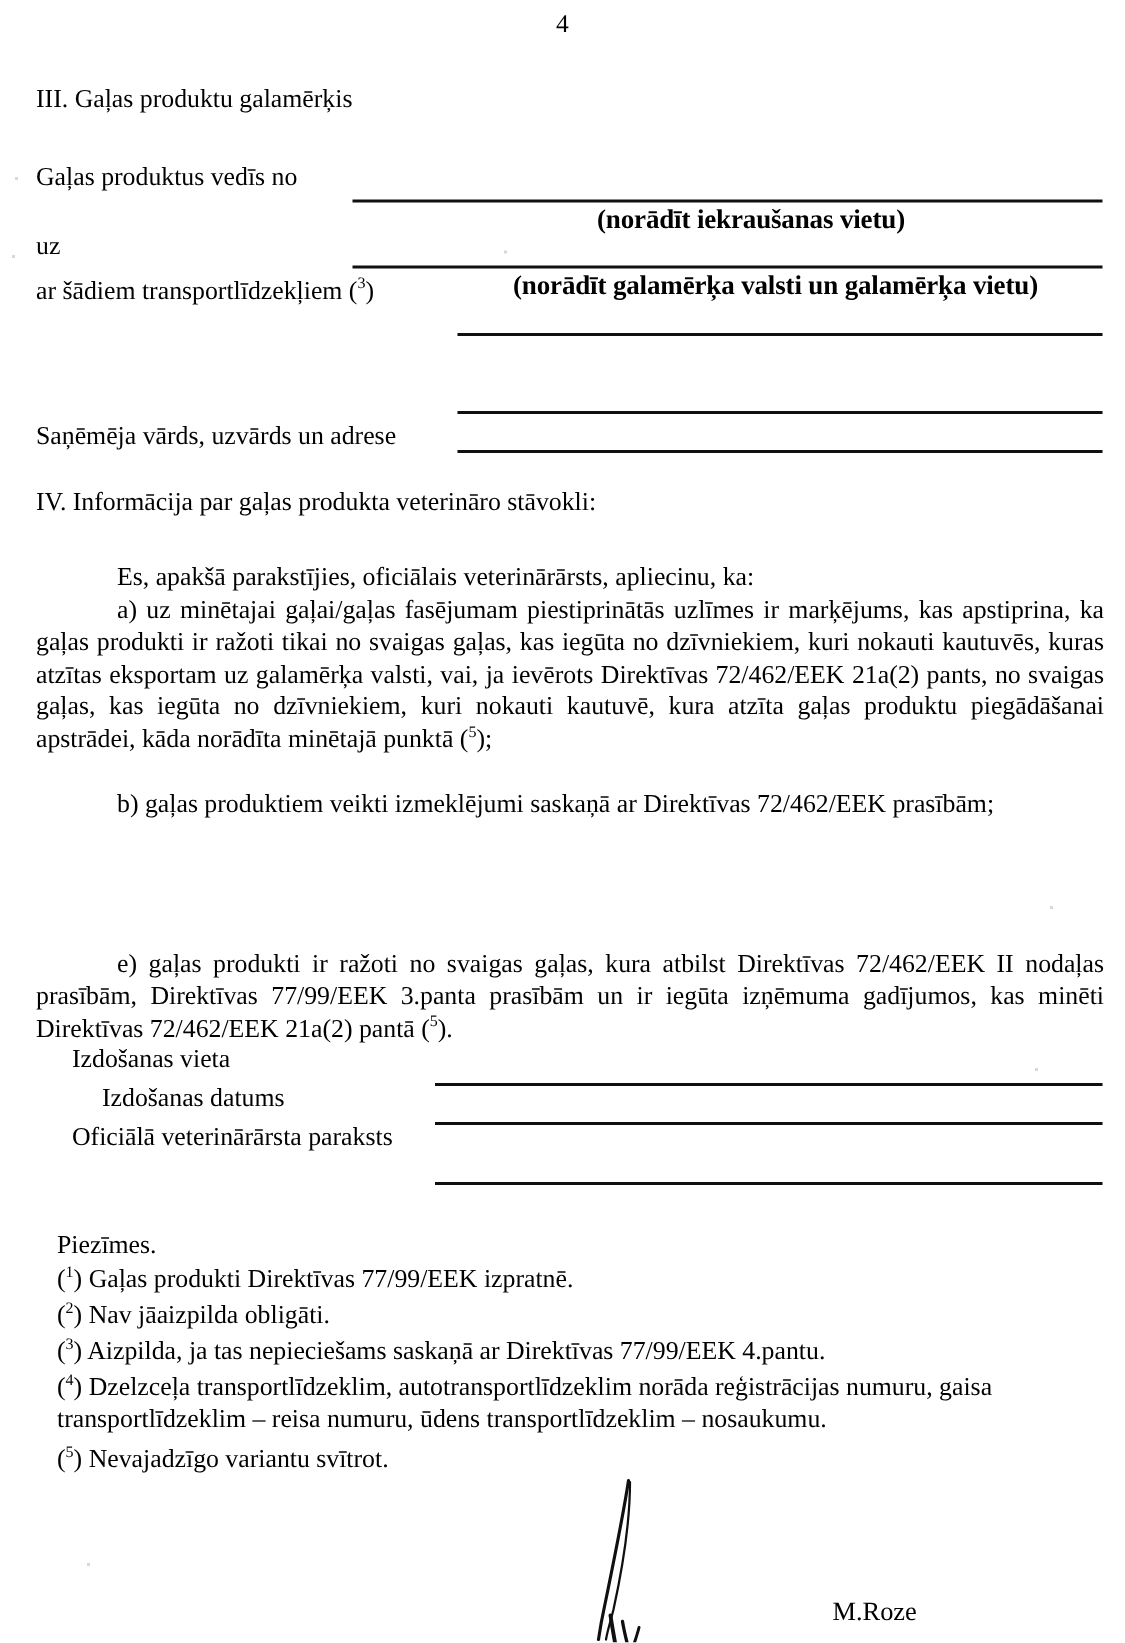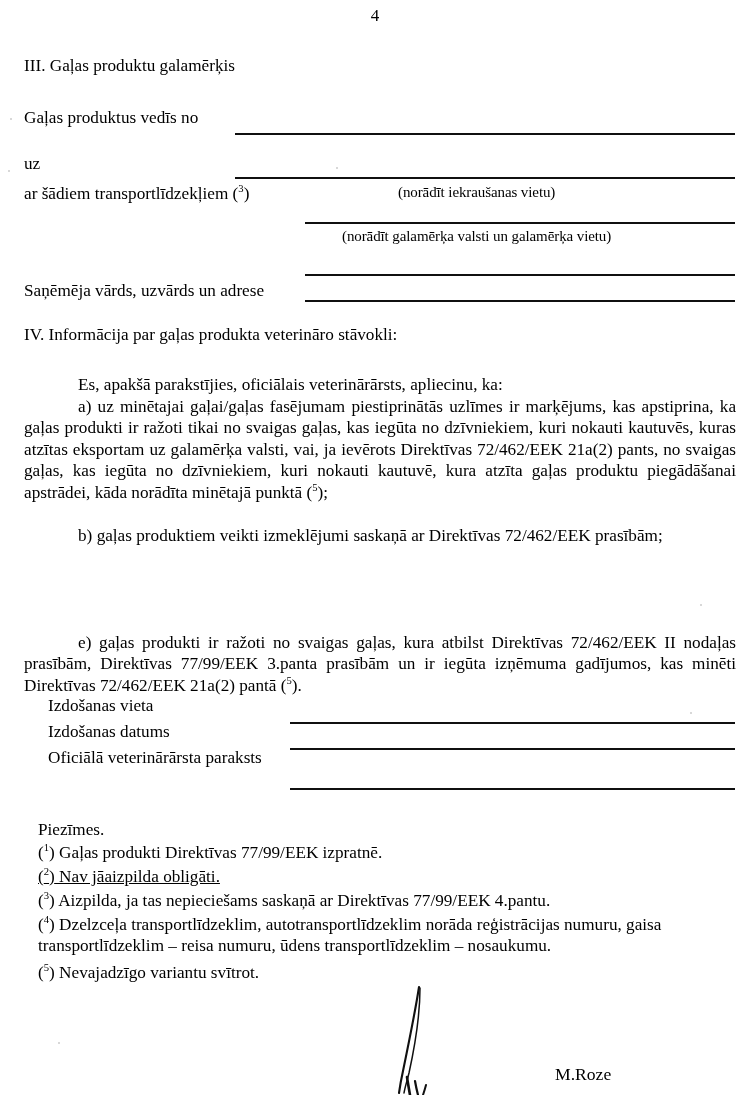--- a/index.html
+++ b/index.html
@@ -53,25 +53,24 @@
   
   .rule {
     position: absolute;
     height: 0;
     border-top: 2px solid #101010;
   }
 
   
   .caption {
     position: absolute;
-    font-size: 15px;
-    font-weight: normal;
+    font-size: 18px;
+    font-weight: bold;
     white-space: pre;
     letter-spacing: -0.1px;
-    margin-top: 48px;
   }
 
   
   .para {
     position: absolute;
     left: 24px;
     width: 712px;
     font-size: 17.2px;
     line-height: 21.4px;
     text-align: justify;
@@ -180,31 +179,31 @@
 
   <p class="para" style="top:525px;"><span>b)</span> <span>gaļas produktiem veikti izmeklējumi saskaņā ar Direktīvas 72/462/EEK prasībām;</span></p>
 
 
 
   <p class="para" style="top:632px;"><span>e)</span> <span>gaļas produkti ir ražoti no svaigas gaļas, kura atbilst Direktīvas 72/462/EEK II nodaļas prasībām, Direktīvas 77/99/EEK 3.panta prasībām un ir iegūta izņēmuma gadījumos, kas minēti Direktīvas 72/462/EEK 21a(2) pantā (</span><sup>5</sup><span>).</span></p>
 
   <div class="issue-label" style="top:696px;">Izdošanas vieta</div>
   <div class="rule" style="left:290px; top:722px; width:445px;"></div>
 
-  <div class="issue-label" style="top:722px;">Izdošanas datums</div>
+  <div class="issue-label" style="top:722px;margin-left:20px;">Izdošanas datums</div>
   <div class="rule" style="left:290px; top:748px; width:445px;"></div>
 
   <div class="issue-label" style="top:748px;">Oficiālā veterinārārsta paraksts</div>
   <div class="rule" style="left:290px; top:788px; width:445px;"></div>
 
   <div class="notes-head" style="top:820px;">Piezīmes.</div>
 
   <div class="note" style="top:843px;"><span class="note-marker"><span>(</span><sup>1</sup><span>)</span></span><span> Gaļas produkti Direktīvas 77/99/EEK izpratnē.</span></div>
 
-  <div class="note" style="top:867px;text-decoration:underline;"><span class="note-marker"><span>(</span><sup>2</sup><span>)</span></span><span> Nav jāaizpilda obligāti.</span></div>
+  <div class="note" style="top:867px;"><span class="note-marker"><span>(</span><sup>2</sup><span>)</span></span><span> Nav jāaizpilda obligāti.</span></div>
 
   <div class="note" style="top:891px;"><span class="note-marker"><span>(</span><sup>3</sup><span>)</span></span><span> Aizpilda, ja tas nepieciešams saskaņā ar Direktīvas 77/99/EEK 4.pantu.</span></div>
 
   <div class="note" style="top:915px;"><span class="note-marker"><span>(</span><sup>4</sup><span>)</span></span><span> Dzelzceļa transportlīdzeklim, autotransportlīdzeklim norāda reģistrācijas numuru, gaisa transportlīdzeklim – reisa numuru, ūdens transportlīdzeklim – nosaukumu.</span></div>
 
   <div class="note" style="top:963px;"><span class="note-marker"><span>(</span><sup>5</sup><span>)</span></span><span> Nevajadzīgo variantu svītrot.</span></div>
 
   <svg class="signature-mark" viewBox="0 0 70 110">
     <path d="M29 2 C26 22, 20 52, 13 86 C11 95, 10 101, 9 108" stroke="#101010" stroke-width="2.1" fill="none" stroke-linecap="round"></path>
     <path d="M30 3 C30 24, 26 56, 19 88 C17 96, 15 102, 14 108" stroke="#101010" stroke-width="1.5" fill="none" stroke-linecap="round"></path>

